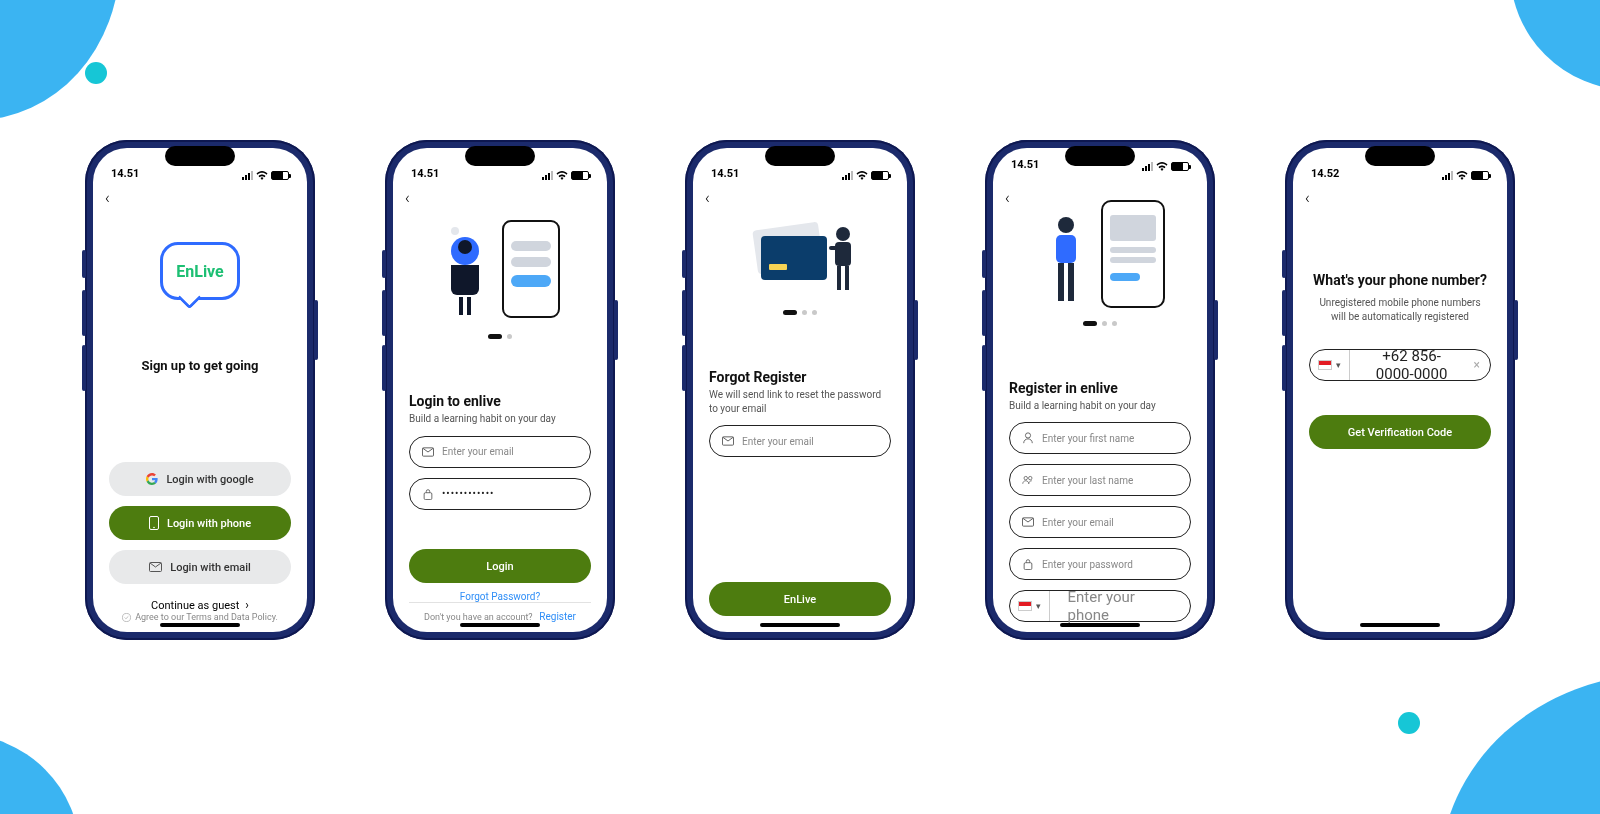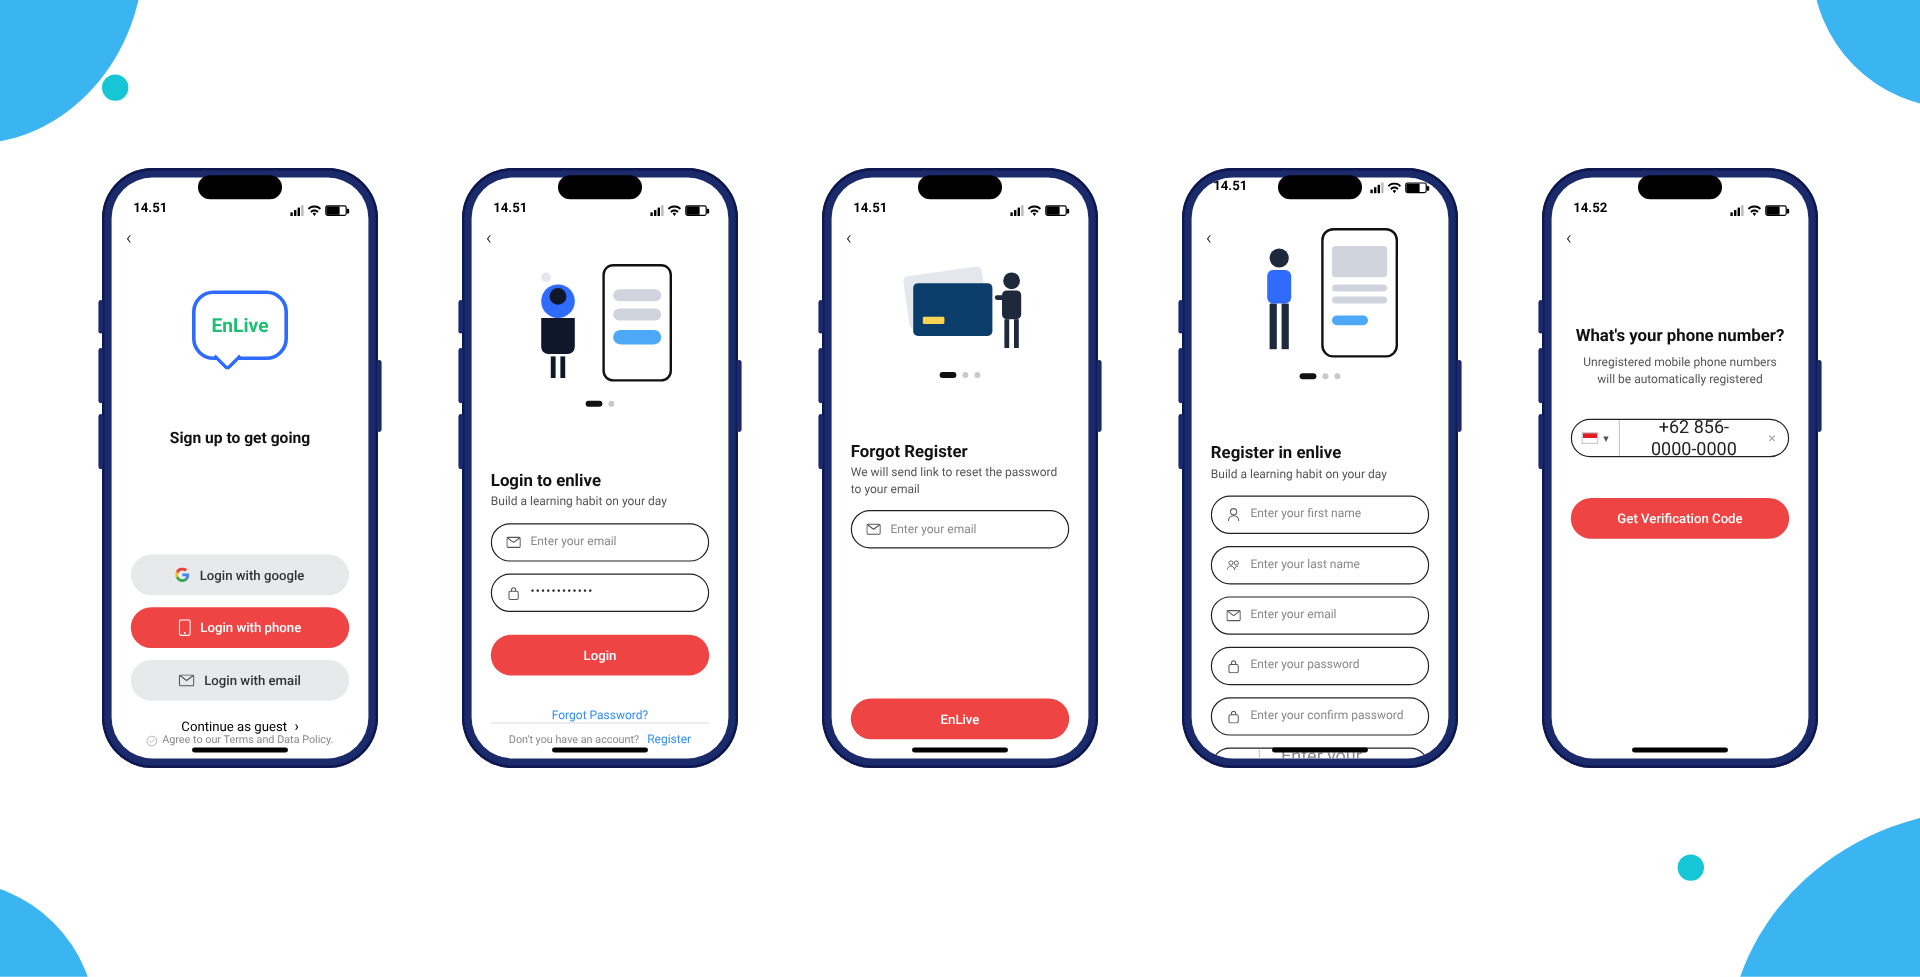--- a/index.html
+++ b/index.html
@@ -51,21 +51,21 @@
 
   .field { display: flex; align-items: center; gap: 8px; border: 1px solid #222; border-radius: 18px; height: 32px; padding: 0 12px; margin-top: 10px; font-size: 10px; color: #888; }
   .field .icon { width: 12px; height: 12px; flex: none; color: #555; }
   .field.phone-split { padding: 0; }
   .flag-seg { display:flex; align-items:center; gap:4px; padding:0 8px; border-right:1px solid #ccc; height:100%; }
   .flag-id { width:14px; height:10px; background: linear-gradient(#e31b23 50%, #fff 50%); border:0.5px solid #ccc; }
   .chev { font-size: 9px; color:#555; }
   .phone-split .ph-input { padding:0 10px; flex:1; font-size:15px; color:#888; }
 
   .btn { height: 34px; border-radius: 17px; display: flex; align-items: center; justify-content: center; gap: 8px; font-size: 11px; font-weight: 500; margin-top: 10px; }
-  .btn-primary { background: #ef4444; color: #fff; }
+  .btn-primary { background: #4d7c0f; color: #fff; }
   .btn-grey    { background: #E8E9EA; color: #333; }
   .btn-wide    { width: 100%; }
 
   .link { font-size: 10px; color: #2F8EF7; text-align: center; }
   .small { font-size: 9px; color: #888; text-align: center; }
 
   .homebar { position:absolute; bottom:5px; left:50%; transform:translateX(-50%); width:80px; height:4px; background:#000; border-radius:3px; }
 
   
   .logo-bubble { width: 80px; height: 58px; border: 3px solid #2F6BFF; border-radius: 18px; position: relative; display:flex; align-items:center; justify-content:center; margin: 10px auto 14px; }
@@ -236,21 +236,21 @@
               <path d="M4 5.5V4a2 2 0 114 0v1.5" stroke="#555" fill="none"></path>
             </svg>
           <span style="letter-spacing:1px;color:#222">••••••••••••</span>
         </div>
 
         <div style="flex:1"></div>
 
         <div class="btn btn-primary btn-wide">
           <span>Login</span>
         </div>
-        <div class="link" style="margin-top:28px">Forgot Password?</div>
+        <div class="link" style="margin-top:8px">Forgot Password?</div>
 
         <div class="divider small">
           <span>Don't you have an account?</span>&nbsp;&nbsp;
           <span class="link" style="display:inline">Register</span>
         </div>
       </div>
       <div class="homebar"></div>
     </div>
   </div>
 
@@ -391,27 +391,20 @@
             </svg>
           <span>Enter your email</span>
         </div>
         <div class="field">
           <svg class="icon" viewBox="0 0 12 14">
               <rect x="1.5" y="5.5" width="9" height="8" rx="1.5" stroke="#555" fill="none"></rect>
               <path d="M4 5.5V4a2 2 0 114 0v1.5" stroke="#555" fill="none"></path>
             </svg>
           <span>Enter your password</span>
         </div>
-        <div class="field">
-          <svg class="icon" viewBox="0 0 12 14">
-              <rect x="1.5" y="5.5" width="9" height="8" rx="1.5" stroke="#555" fill="none"></rect>
-              <path d="M4 5.5V4a2 2 0 114 0v1.5" stroke="#555" fill="none"></path>
-            </svg>
-          <span>Enter your confirm password</span>
-        </div>
         <div class="field phone-split">
           <span class="flag-seg">
             <span class="flag-id"></span>
             <span class="chev">▾</span>
           </span>
           <span class="ph-input">Enter your phone</span>
         </div>
       </div>
       <div class="homebar"></div>
     </div>

